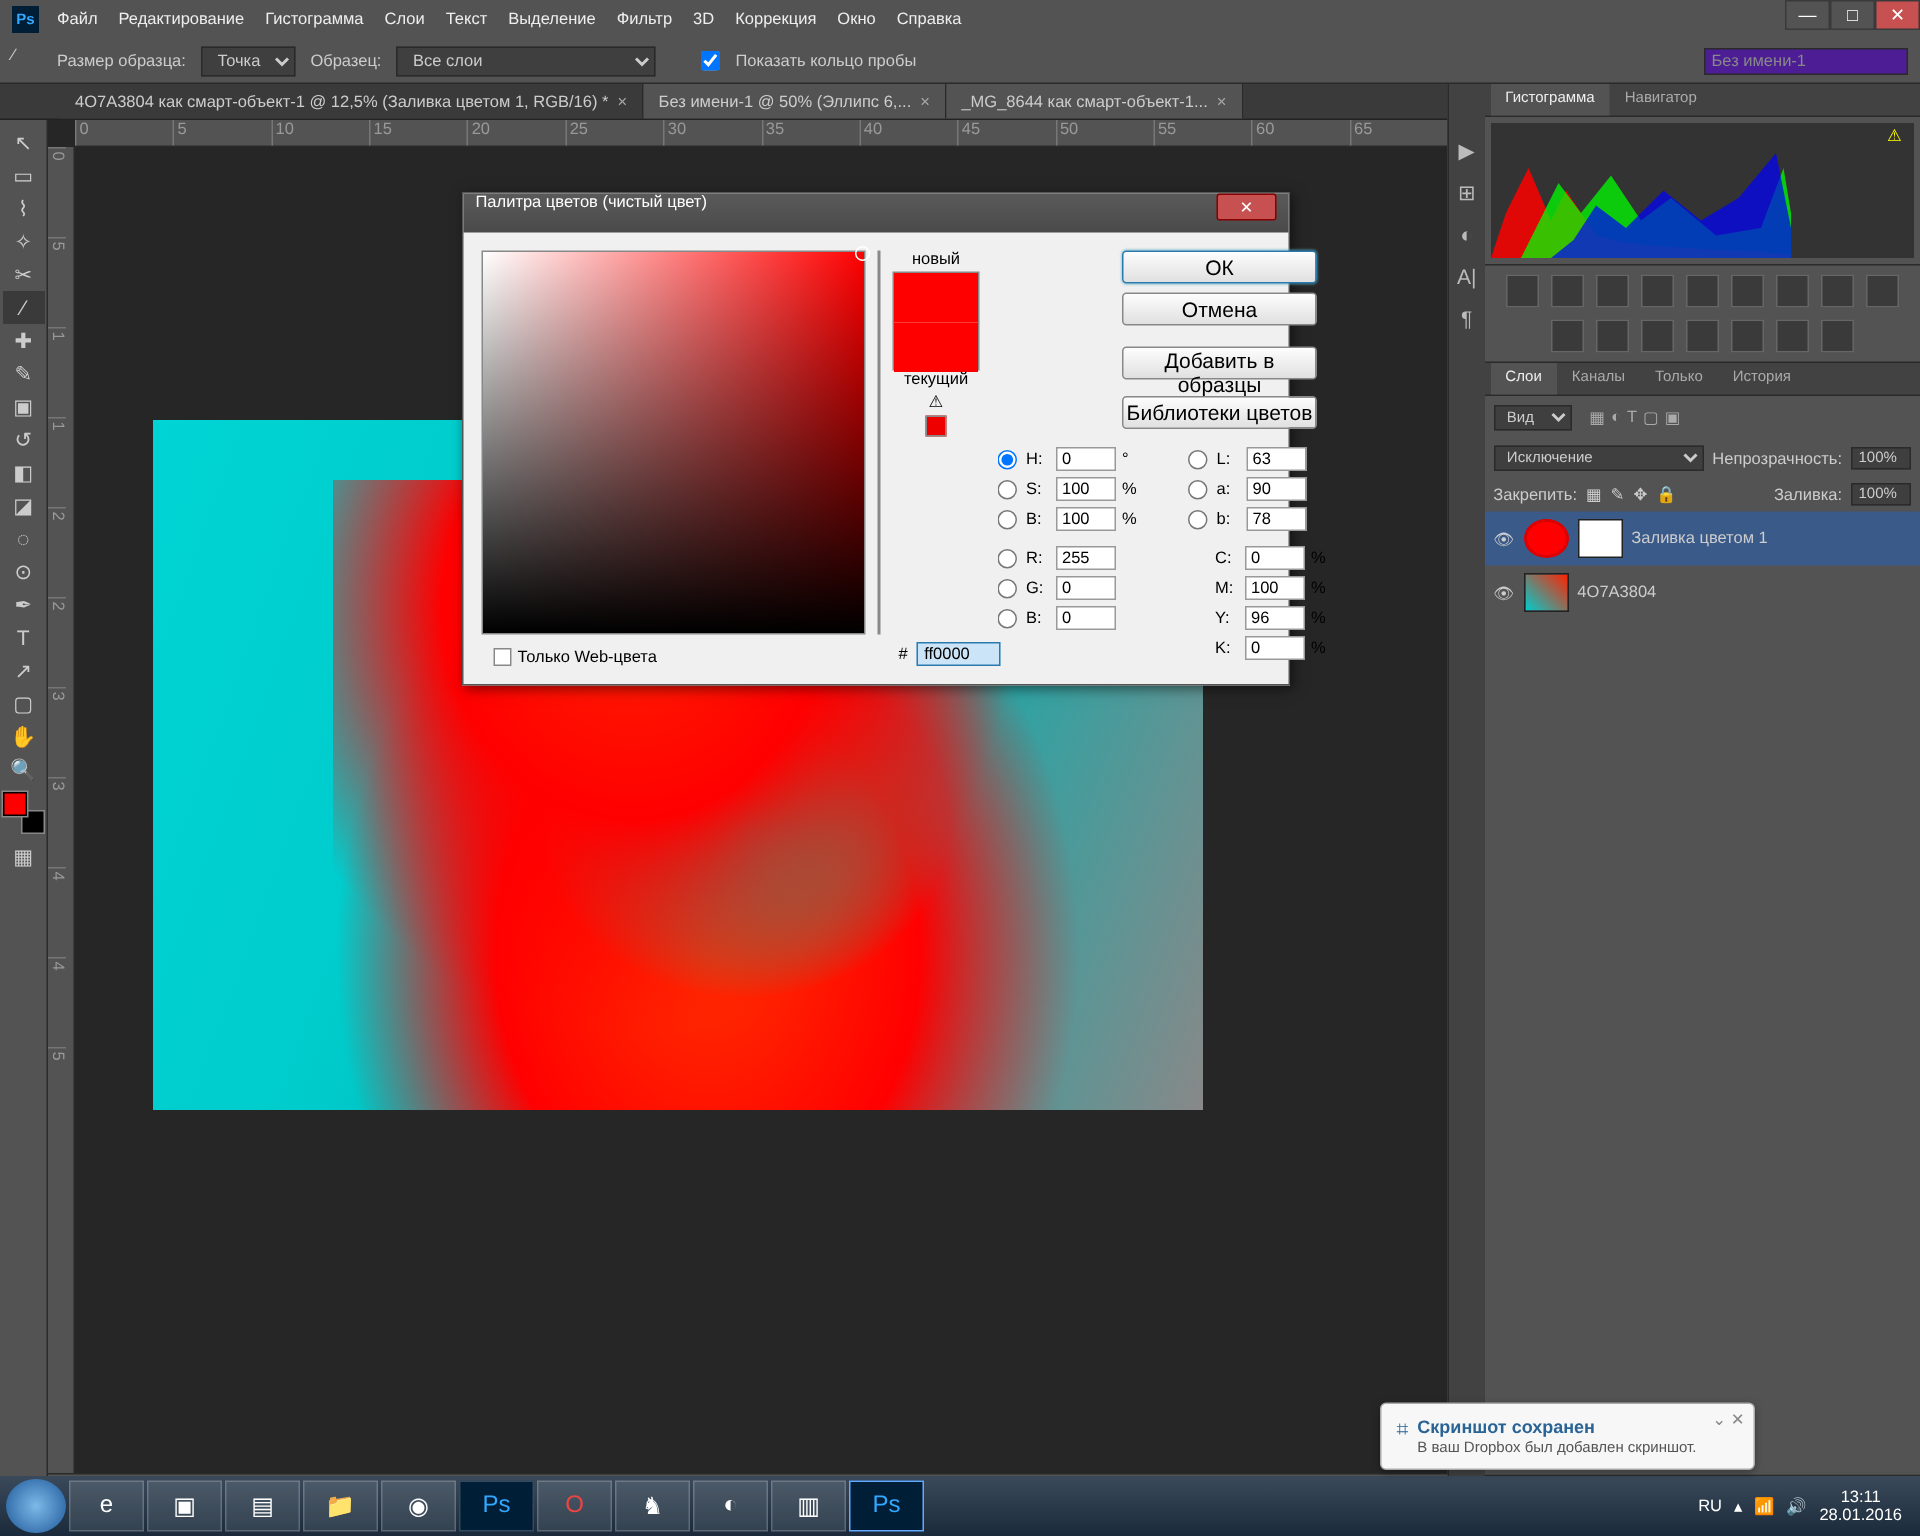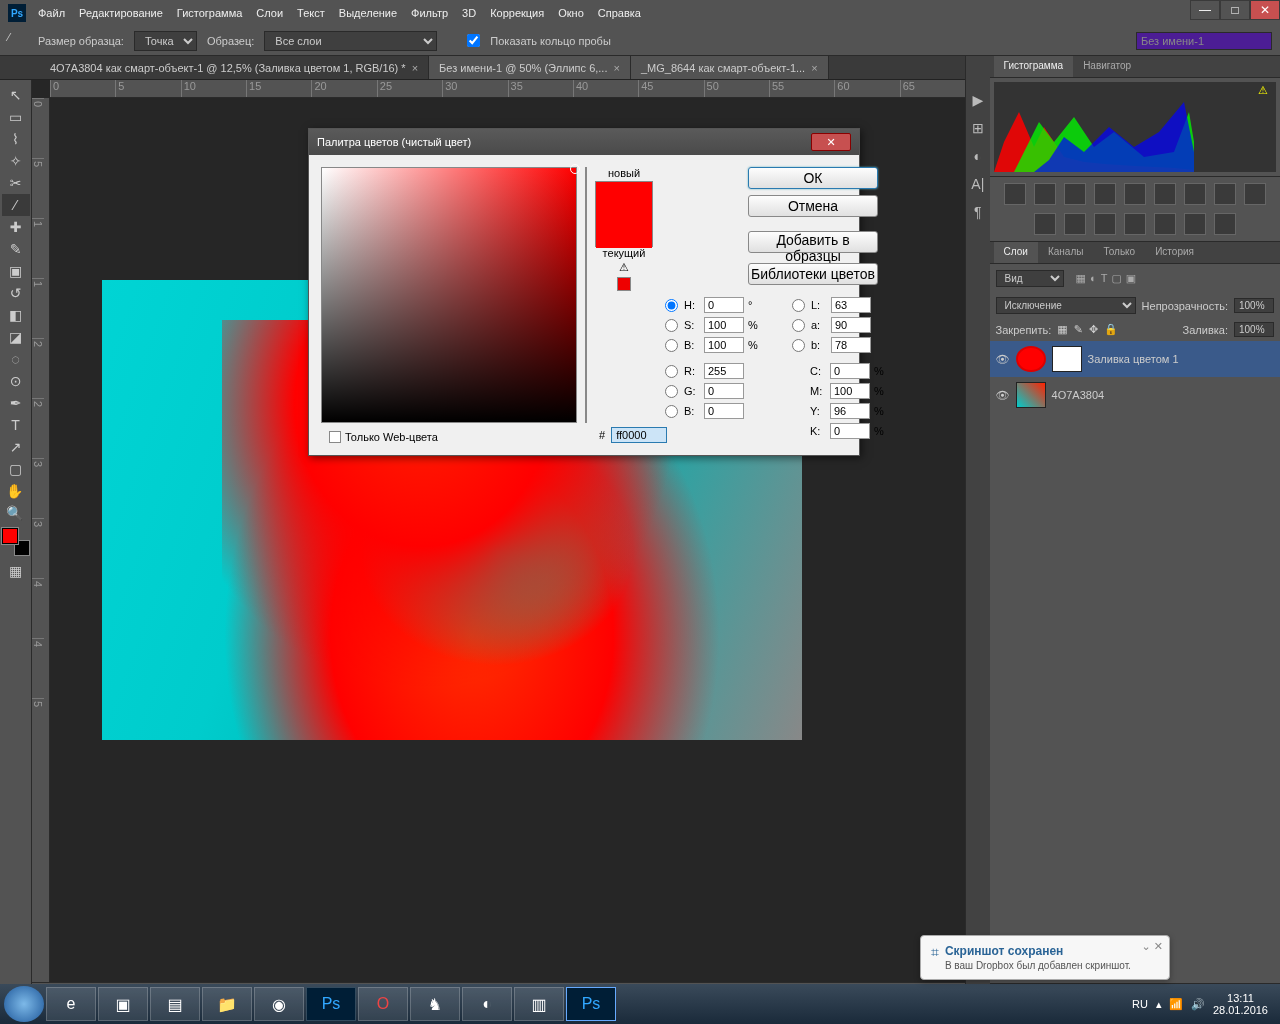--- a/index.html
+++ b/index.html
@@ -54,21 +54,21 @@
 .layer-ctrl{display:flex;align-items:center;gap:6px;padding:4px 6px;color:#ccc;font-size:10px}
 .layer-ctrl select,.layer-ctrl input{background:#3f3f3f;color:#ccc;border:1px solid #2a2a2a;font-size:10px;padding:1px 4px}
 .statusbar{position:absolute;bottom:24px;left:32px;right:315px;height:18px;background:#535353;color:#ccc;font-size:10px;padding:2px 8px;border-top:1px solid #2a2a2a;display:flex;gap:20px}
 .taskbar{position:absolute;bottom:0;left:0;right:0;height:40px;background:linear-gradient(#3a4a5a,#1a2a3a);display:flex;align-items:center;padding:0 4px;gap:2px}
 .taskbar .start{width:40px;height:36px;background:radial-gradient(circle,#7db9e8,#1e5799);border-radius:50%}
 .taskbar .tbtn{width:50px;height:34px;background:rgba(255,255,255,0.1);border:1px solid rgba(255,255,255,0.2);display:flex;align-items:center;justify-content:center;color:#fff;font-size:16px}
 .tray{margin-left:auto;color:#fff;display:flex;align-items:center;gap:8px;padding-right:8px;font-size:10px}
 .tray .clock{text-align:center;line-height:12px}
 
 .dialog{position:absolute;top:128px;left:308px;width:552px;background:#f0f0f0;border:1px solid #555;box-shadow:2px 2px 8px rgba(0,0,0,0.5);z-index:100}
-.dlg-title{height:26px;background:linear-gradient(#5a5a5a,#4a4a4a);display:flex;align-items:center;padding:0 8px;color:#fff;font-size:11px}
+.dlg-title{height:26px;background:linear-gradient(#5a5a5a,#4a4a4a);display:flex;align-items:flex-start;padding:0 8px;color:#fff;font-size:11px}
 .dlg-close{margin-left:auto;width:40px;height:18px;background:#c75050;color:#fff;display:flex;align-items:center;justify-content:center;border:1px solid #800;border-radius:2px}
 .dlg-body{padding:12px;display:flex;gap:8px;color:#000}
 .sat-field{width:256px;height:256px;background:linear-gradient(to top,#000,transparent),linear-gradient(to right,#fff,#ff0000);position:relative;border:1px solid #888}
 .sat-cursor{position:absolute;top:-4px;right:-4px;width:10px;height:10px;border:1px solid #fff;border-radius:50%}
 .hue-strip{width:18px;height:256px;background:linear-gradient(to bottom,#f0f,#00f,#0ff,#0f0,#ff0,#f00);border:1px solid #888;margin-top:0}
 .preview-col{width:60px;text-align:center;font-size:10px}
 .preview-box{width:58px;height:66px;border:1px solid #888;margin-top:2px}
 .preview-box .new{height:33px;background:#ff0000}
 .preview-box .cur{height:33px;background:#ff0000}
 .inputs-col{flex:1;padding-left:4px}
@@ -253,21 +253,21 @@
       </div>
     </div>
     <div class="panel" style="flex:1;display:flex;flex-direction:column">
       <div class="panel-tabs">
         <span class="active">Слои</span>
         <span>Каналы</span>
         <span>Только</span>
         <span>История</span>
       </div>
       <div class="layer-ctrl">
-        <select style="width:68px"><option>Вид</option></select>
+        <select style="width:52px"><option>Вид</option></select>
         <div class="filter-icons">
           <span>▦</span>
           <span>◐</span>
           <span>T</span>
           <span>▢</span>
           <span>▣</span>
         </div>
       </div>
       <div class="layer-ctrl">
         <select style="width:140px"><option>Исключение</option></select>

